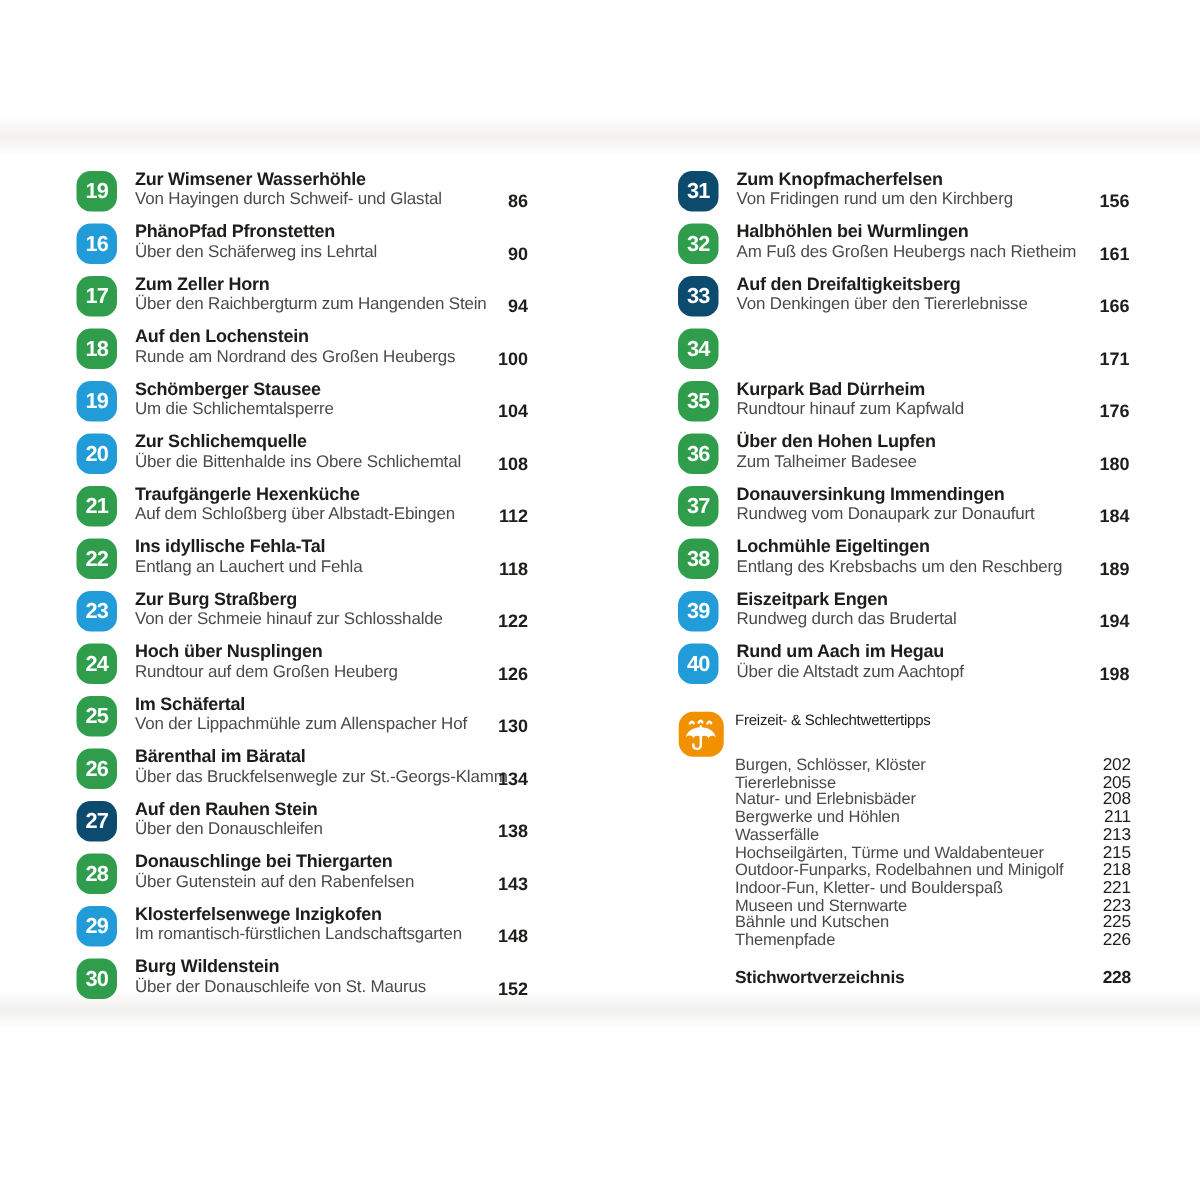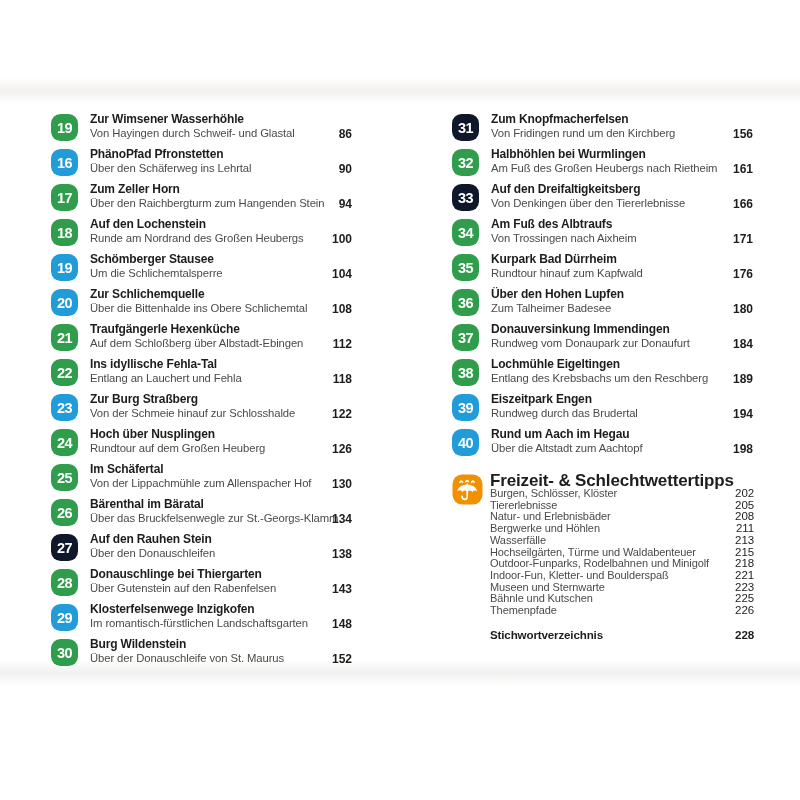--- a/index.html
+++ b/index.html
@@ -22,42 +22,42 @@
 
   .entry { position:relative; height:35px; }
   .badge {
     position:absolute; left:0; top:1px; width:27px; height:27px;
     border-radius:9.5px; color:#ffffff; font-weight:bold; font-size:14.5px;
     display:flex; align-items:center; justify-content:center;
     letter-spacing:-0.5px;
   }
   .badge.green   { background:#2f9d4b; }
   .badge.blue    { background:#219cd8; }
-  .badge.magenta { background:#0f172a; }
+  .badge.magenta { background:#0c4a6e; }
 
   .etext { margin-left:39px; padding-top:0px; }
   .etitle {
     font-size:12px; font-weight:bold; color:#1d1d1b;
     line-height:13.5px; letter-spacing:-0.15px; white-space:nowrap;
   }
   .esub {
     font-size:11.3px; color:#4a4a48; line-height:13px;
     letter-spacing:-0.1px; white-space:nowrap;
   }
   .epage {
     position:absolute; right:0; top:13.5px;
     font-size:12px; font-weight:bold; color:#1d1d1b;
   }
 
   .tips { position:absolute; left:452px; top:474px; width:302px; }
   .tips-icon { position:absolute; left:0; top:0; width:31px; height:31px; }
   .tips-body { margin-left:38px; }
   .tips-title {
-    font-size:17px; font-weight:bold; color:#1d1d1b;
-    line-height:13px; margin-bottom:1px; letter-spacing:-0.15px;
+    font-size:10px; font-weight:normal; color:#1d1d1b;
+    line-height:13px; margin-bottom:18px; letter-spacing:-0.15px;
   }
   .tip-row {
     display:flex; justify-content:space-between; align-items:center;
     font-size:11px; line-height:11.7px; color:#4a4a48; letter-spacing:-0.1px;
   }
   .tip-page { font-weight:normal; font-size:11.5px; color:#1d1d1b; }
 
   .index-row {
     display:flex; justify-content:space-between; align-items:baseline;
     margin-top:11px; font-size:11.6px; font-weight:bold; color:#1d1d1b;
@@ -220,24 +220,20 @@
     <div class="entry">
       <span class="badge magenta">33</span>
       <div class="etext">
         <div class="etitle">Auf den Dreifaltigkeitsberg</div>
         <div class="esub">Von Denkingen über den Tiererlebnisse</div>
       </div>
       <span class="epage">166</span>
     </div>
     <div class="entry">
       <span class="badge green">34</span>
-      <div class="etext">
-        <div class="etitle">Am Fuß des Albtraufs</div>
-        <div class="esub">Von Trossingen nach Aixheim</div>
-      </div>
       <span class="epage">171</span>
     </div>
     <div class="entry">
       <span class="badge green">35</span>
       <div class="etext">
         <div class="etitle">Kurpark Bad Dürrheim</div>
         <div class="esub">Rundtour hinauf zum Kapfwald</div>
       </div>
       <span class="epage">176</span>
     </div>

